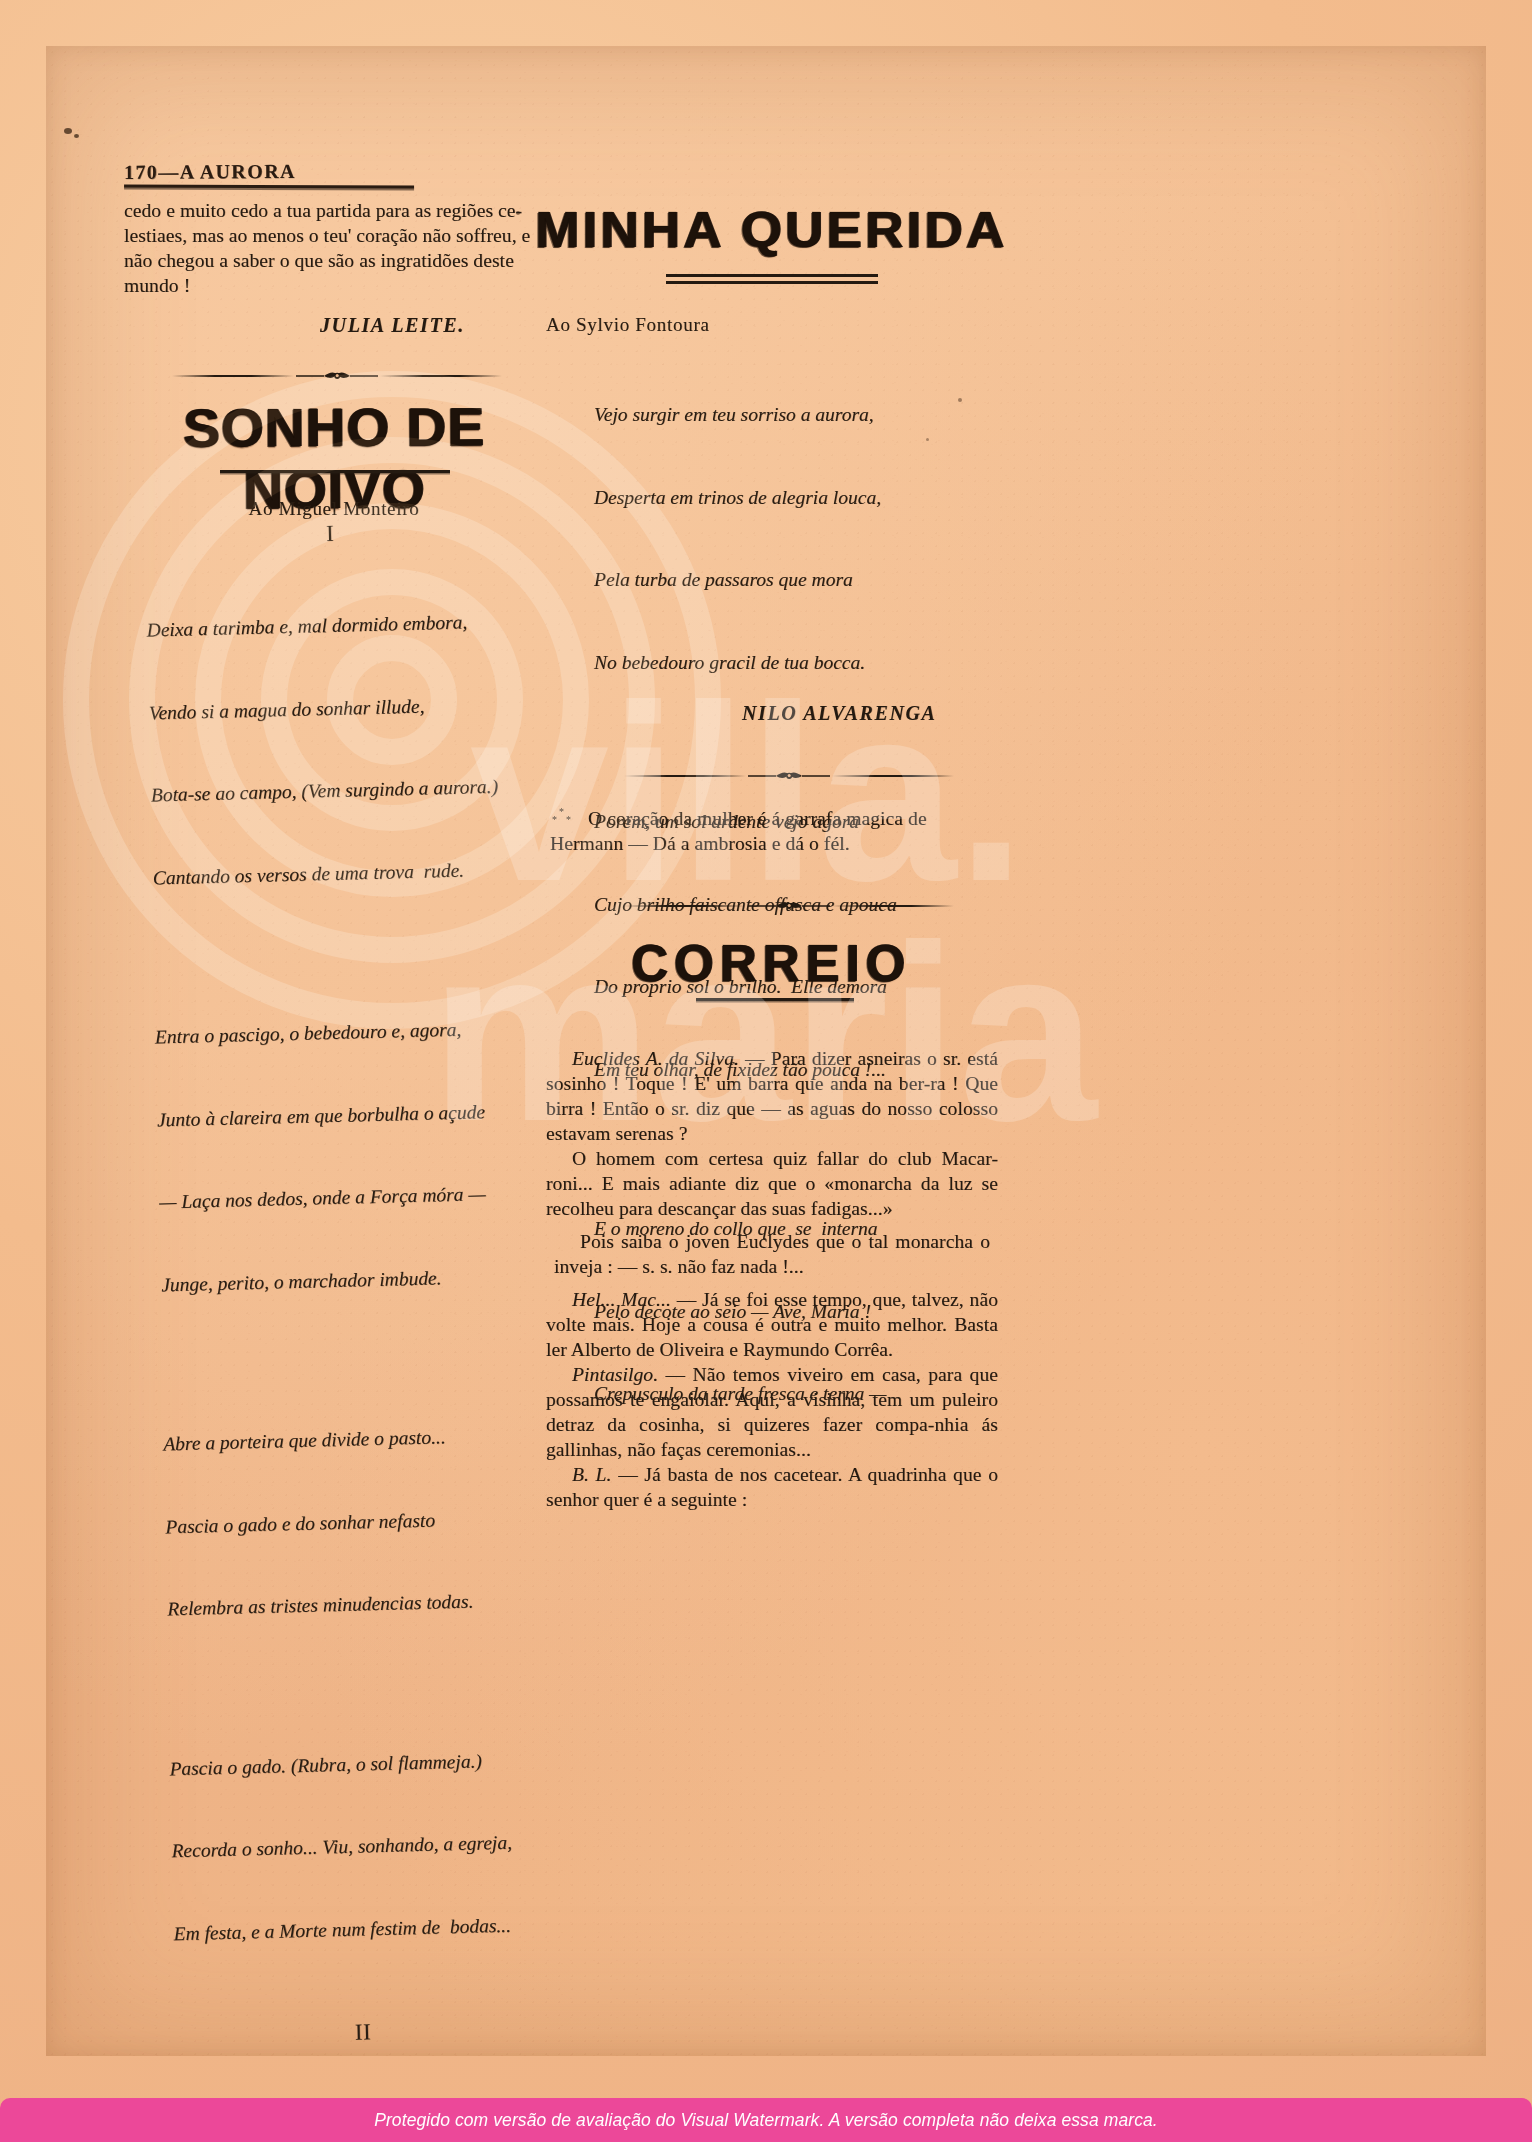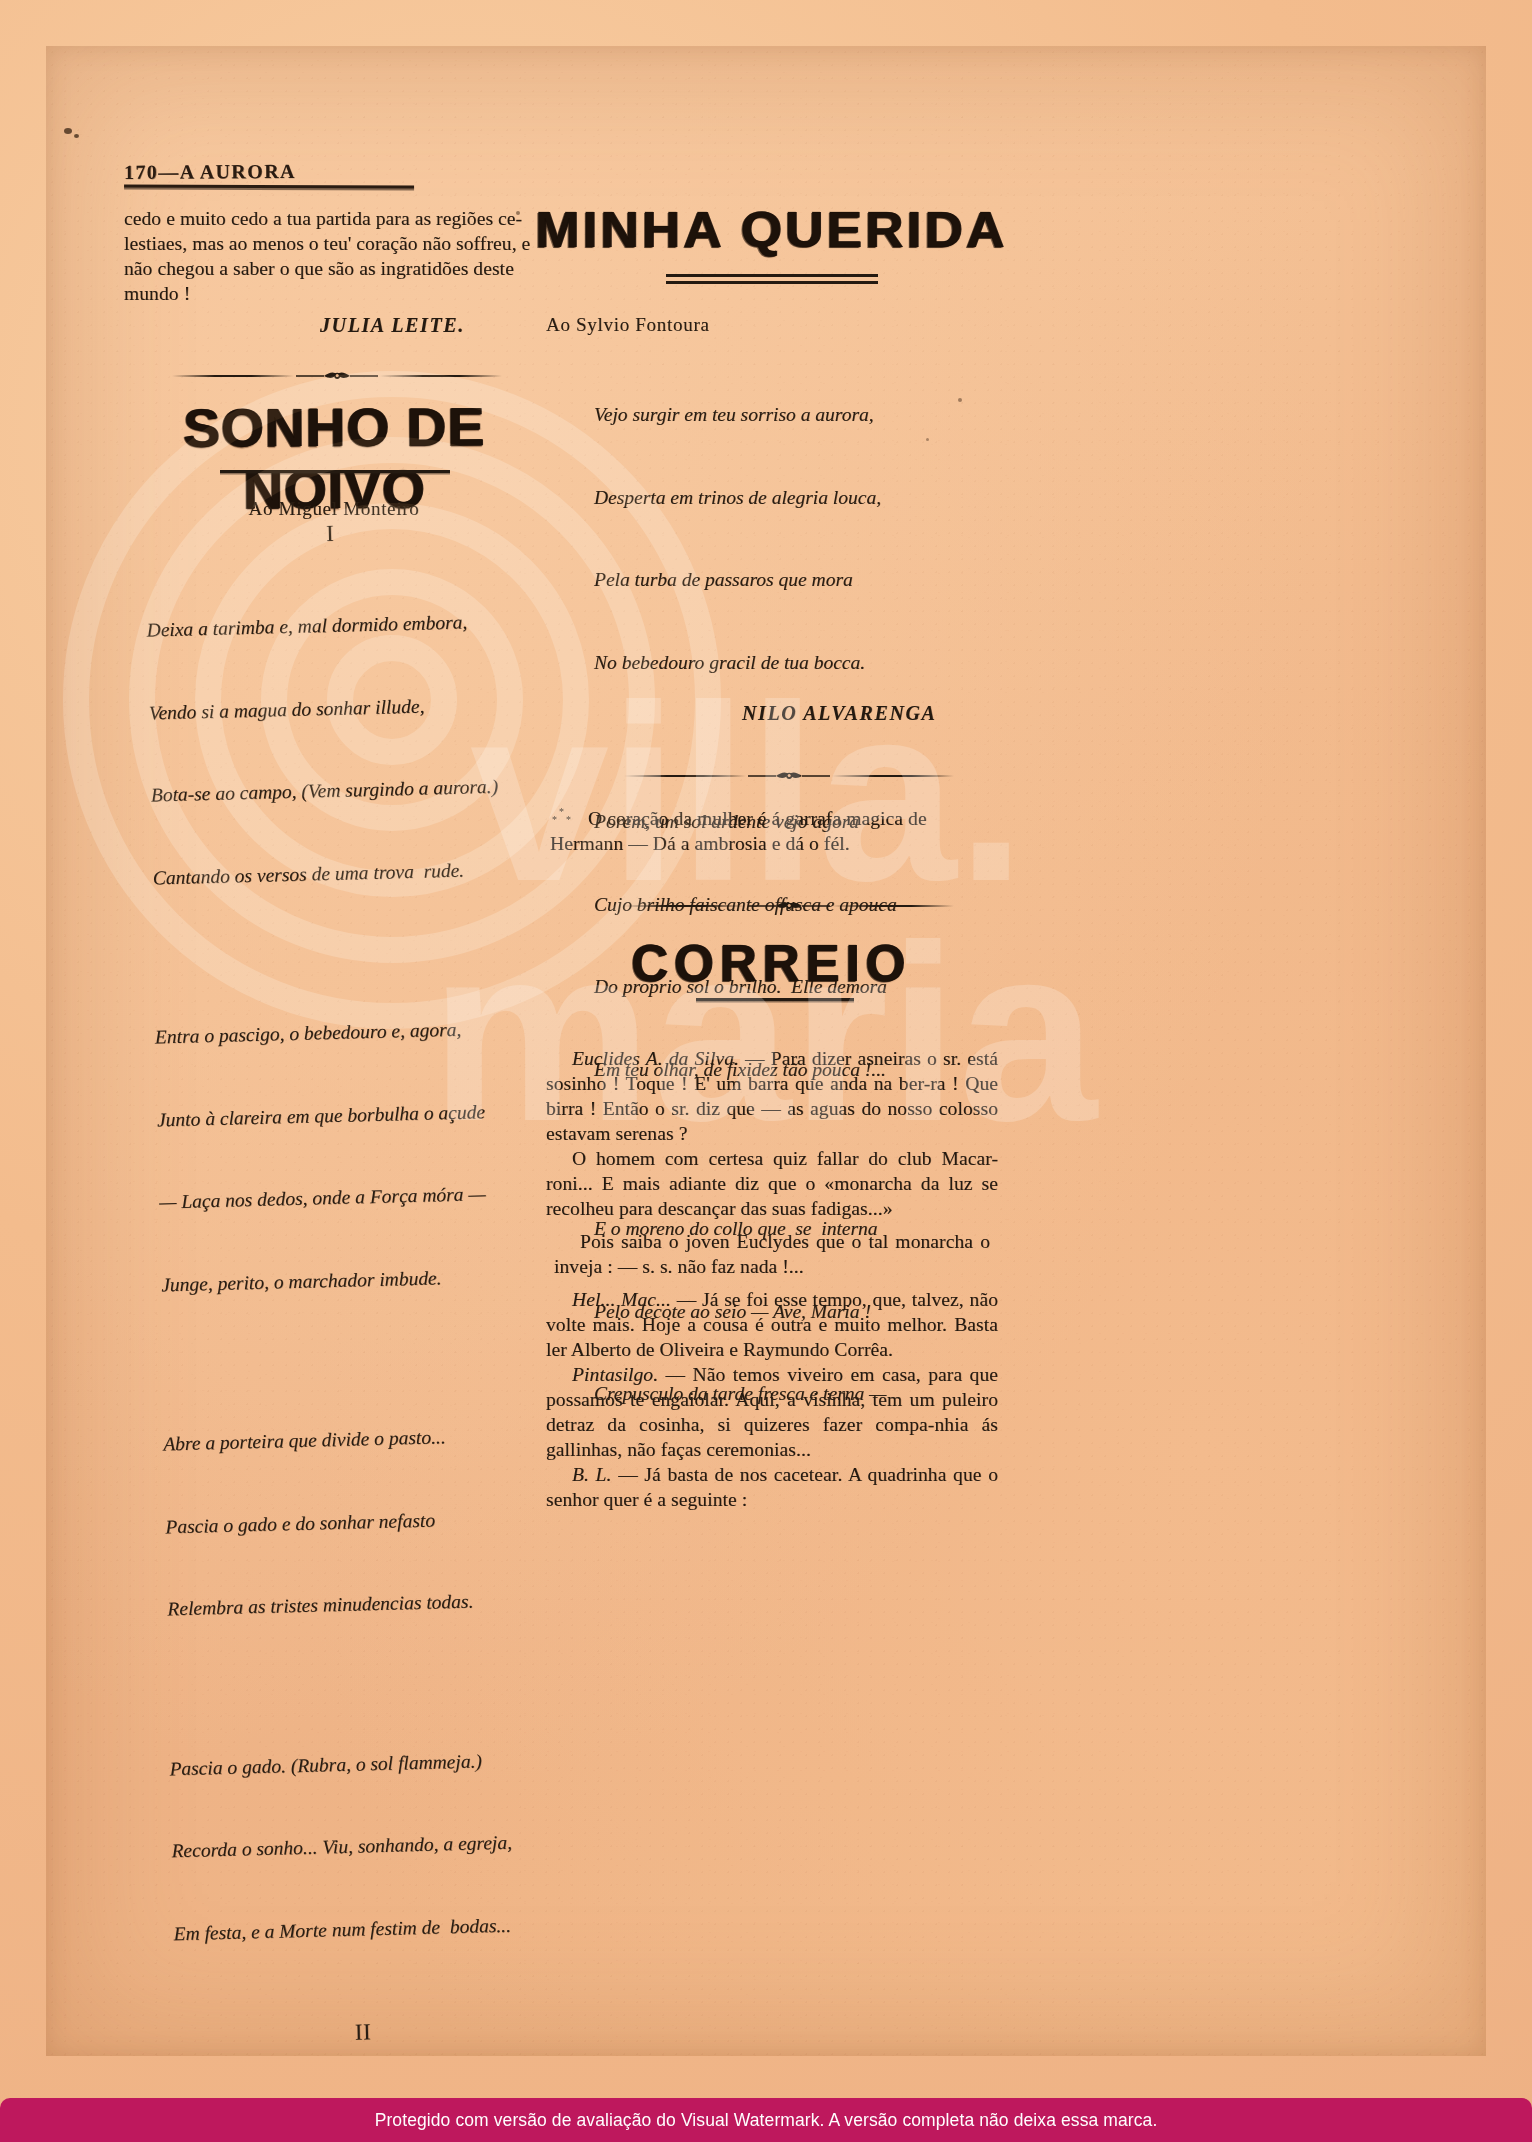--- a/index.html
+++ b/index.html
@@ -90,23 +90,23 @@
   #poemA{transform:rotate(-1.45deg);transform-origin:left top;}
 
   
   #wm{position:absolute;left:0;top:0;width:1532px;height:2142px;
     pointer-events:none;opacity:.5;mix-blend-mode:soft-light;}
   #wm2{position:absolute;left:0;top:0;width:1532px;height:2142px;
     pointer-events:none;opacity:.34;}
 
   
   #notice{position:absolute;left:0;bottom:0;width:1532px;height:44px;
-    background:#be185d;color:#ffffff;display:flex;align-items:center;
+    background:#ec4899;color:#ffffff;display:flex;align-items:center;
     justify-content:center;font-family:"Liberation Sans", sans-serif;
-    font-size:17.5px;letter-spacing:.1px;border-radius:10px 10px 0 0;}
+    font-size:17.5px;letter-spacing:.1px;border-radius:10px 10px 0 0;font-style:italic;}
 
   
   .speck{position:absolute;background:#3a2413;border-radius:50%;opacity:.75;}
 </style>
 </head>
 <body>
 
 <div id="page">
   <div id="paper">
     <div id="grain"></div>
@@ -120,21 +120,21 @@
 
     <div id="content">
 
       <div id="runhead">
         <div class="txt">170—A AURORA</div>
         <div class="rule"></div>
       </div>
 
       <div class="col" id="colL">
 
-        <div class="prose" style="position:absolute;top:160px;left:0;width:418px;">
+        <div class="prose" style="position:absolute;top:152px;left:0;width:418px;">
           <div>cedo e muito cedo a tua partida para as regiões ce-</div>
           <div>lestiaes, mas ao menos o teu' coração não  soffreu, e</div>
           <div>não chegou a saber o que são as ingratidões deste</div>
           <div>mundo !</div>
         </div>
 
         <div class="sig" style="position:absolute;top:268px;left:196px;">JULIA LEITE.</div>
 
         <div class="orn" style="position:absolute;top:322px;left:48px;width:330px;">
           <div class="bar"></div>

